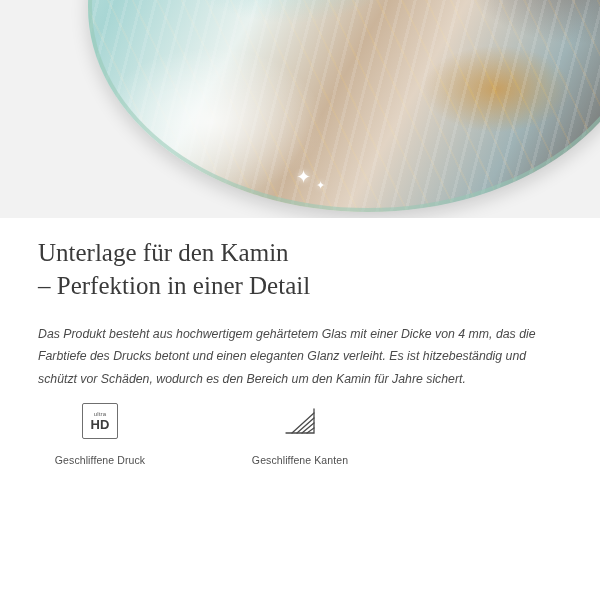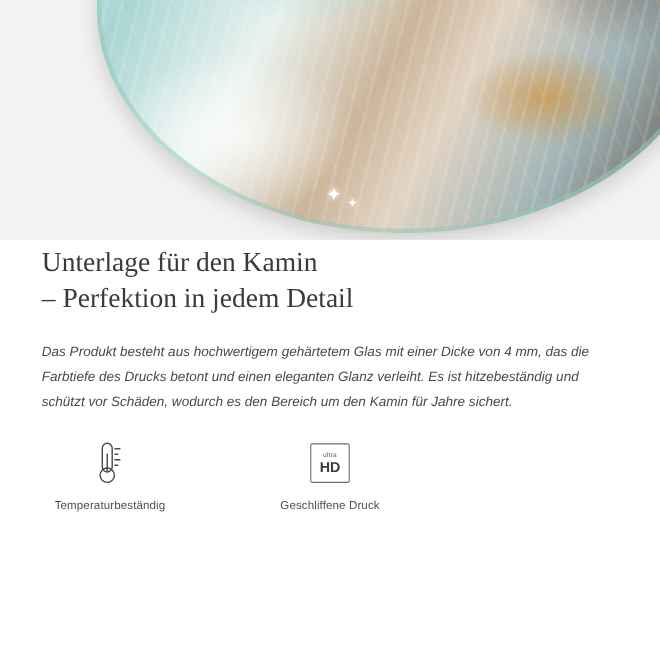--- a/index.html
+++ b/index.html
@@ -71,21 +71,21 @@
     line-height: 1;
     text-shadow: 0 0 6px rgba(255,255,255,0.9);
     pointer-events: none;
   }
   .sparkle.s1 { left: 296px; top: 168px; font-size: 18px; }
   .sparkle.s2 { left: 316px; top: 180px; font-size: 11px; }
 
   
   .content {
     position: absolute;
-    top: 222px;
+    top: 236px;
     left: 0;
     width: 600px;
   }
   .headline {
     font-family: "Liberation Serif", serif;
     font-size: 25px;
     line-height: 1.33;
     color: #3a3a3a;
     font-weight: 400;
     margin: 0 38px;
@@ -158,49 +158,47 @@
 <div class="hero">
   <div class="hero-plate"></div>
   <div class="hero-edge"></div>
   <span class="sparkle s1">✦</span>
   <span class="sparkle s2">✦</span>
 </div>
 
 <div class="content">
   <h1 class="headline">
     <span class="l1">Unterlage für den Kamin</span>
-    <span class="l2">– Perfektion in jedem Detail</span>
+    <span class="l2">– Perfektion in einer Detail</span>
   </h1>
   <p class="body-copy">Das Produkt besteht aus hochwertigem gehärtetem Glas mit einer Dicke von 4 mm, das die Farbtiefe des Drucks betont und einen eleganten Glanz verleiht. Es ist hitzebeständig und schützt vor Schäden, wodurch es den Bereich um den Kamin für Jahre sichert.</p>
 </div>
 
 <div class="features">
 
-  <div class="feature">
-    <div class="feature-icon">
-      <svg width="40" height="44" viewBox="0 0 40 44" fill="none" stroke="#4a4a4a" stroke-width="1.3" stroke-linecap="round">
-        <rect x="13" y="4" width="9" height="26" rx="4.5"></rect>
-        <circle cx="17.5" cy="33" r="6.5"></circle>
-        <line x1="17.5" y1="14" x2="17.5" y2="30"></line>
-        <line x1="24.5" y1="9" x2="29" y2="9"></line>
-        <line x1="24.5" y1="14" x2="27" y2="14"></line>
-        <line x1="24.5" y1="19" x2="29" y2="19"></line>
-        <line x1="24.5" y1="24" x2="27" y2="24"></line>
-      </svg>
-    </div>
-    <div class="feature-label">Temperaturbeständig</div>
-  </div>
 
   <div class="feature">
     <div class="feature-icon">
       <div class="hd-box">
         <span class="ultra">ultra</span>
         <span class="hd">HD</span>
       </div>
     </div>
     <div class="feature-label">Geschliffene Druck</div>
   </div>
 
 
 
+  <div class="feature">
+    <div class="feature-icon">
+      <svg width="40" height="40" viewBox="0 0 40 40" fill="none" stroke="#4a4a4a" stroke-width="1.3" stroke-linecap="round">
+        <path d="M6 32 H34 V8"></path>
+        <line x1="12" y1="32" x2="34" y2="12"></line>
+        <line x1="17" y1="32" x2="34" y2="17"></line>
+        <line x1="22" y1="32" x2="34" y2="22"></line>
+        <line x1="27" y1="32" x2="34" y2="27"></line>
+      </svg>
+    </div>
+    <div class="feature-label">Geschliffene Kanten</div>
+  </div>
 
 
 </div>
 
 </body></html>

